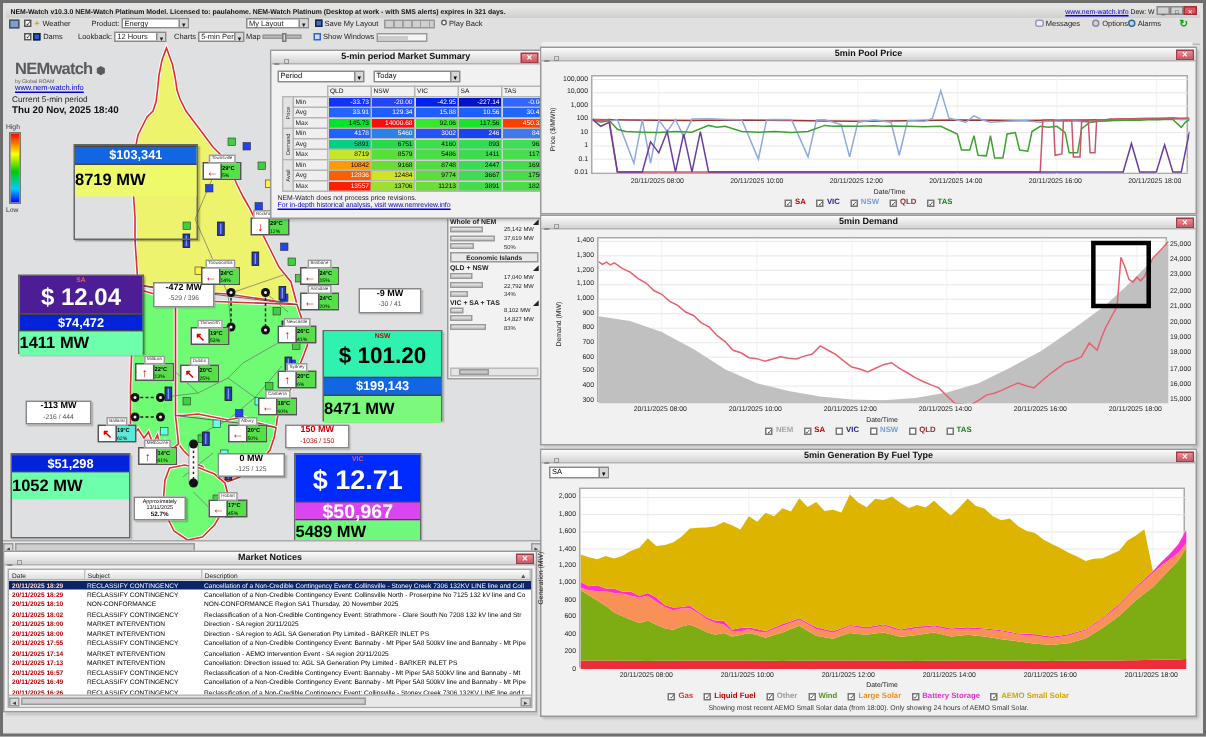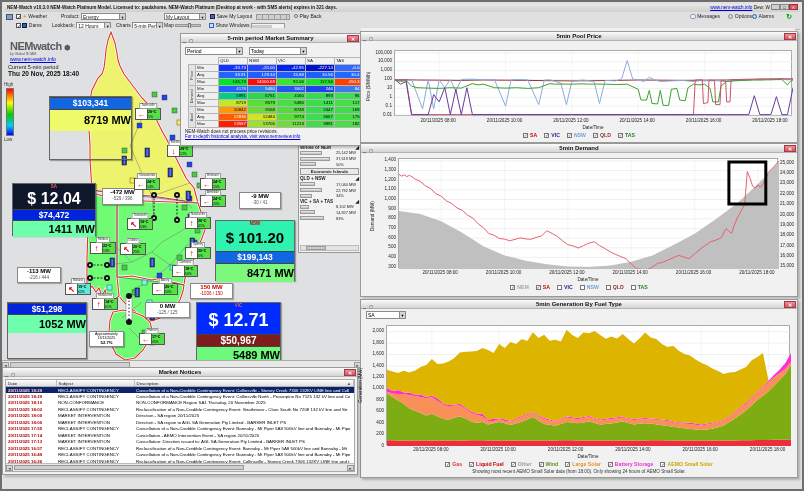--- a/index.html
+++ b/index.html
@@ -26,21 +26,21 @@
 #logo .l2{font-size:3.5px}
 #nemlink{position:absolute;left:8px;top:28px;font-size:5px;color:#0000dd;text-decoration:underline}
 #curper{position:absolute;left:6px;top:36px;font-size:5.5px;color:#222}
 #curdate{position:absolute;left:6px;top:42px;font-size:6.5px;font-weight:bold;color:#111}
 #scale{position:absolute;left:2px;top:54px;width:16px;font-size:4.5px;color:#333}
 #scalebar{width:8px;height:48px;margin:1px 0 1px 2px;background:linear-gradient(#f00,#ff0 30%,#0c0 55%,#0cf 80%,#00f);border:1px solid #777}
 .rbox{position:absolute;border:1px solid #666;box-shadow:1px 1px 1px rgba(0,0,0,.3)}
 .rb-price{position:relative;width:100%;text-align:center;font-weight:bold}
 .rb-reg{position:absolute;top:0;left:0;right:0;font-size:4.5px;font-weight:bold;line-height:5px}
 .rb-bar{width:100%;text-align:center;color:#fff;font-weight:bold;border-top:1px solid #444;border-bottom:1px solid #444}
-.rb-mw{width:100%;text-align:right;font-weight:bold;color:#000}
+.rb-mw{width:100%;text-align:left;font-weight:bold;color:#000}
 .icbox{position:absolute;background:#fff;border:1px solid #888;text-align:center;box-shadow:1px 1px 1px rgba(0,0,0,.25)}
 .icbox .v{font-size:6px;font-weight:bold;line-height:7px}
 .icbox .s{font-size:4.5px;color:#555;line-height:5px}
 .icbox.neg .v,.icbox.neg .s{color:#cc0000}
 .wic{position:absolute}
 .wic .nm{position:absolute;left:50%;transform:translateX(-50%);top:-5px;background:#fff;border:1px solid #999;font-size:3px;line-height:3.5px;padding:0 1px;white-space:nowrap;color:#333}
 .wic .bx{display:flex;background:#fff;border:1px solid #555;width:26px;height:12px}
 .wic .ar{width:11px;color:#dd0000;font-size:8px;line-height:11px;text-align:center;font-weight:bold}
 .wic .tp{flex:1;background:#55e04a;border-left:1px solid #555;font-size:3.8px;font-weight:bold;line-height:5px;padding-top:1px}
 .wic .tp div{font-size:3.4px;font-weight:normal}
@@ -242,36 +242,36 @@
           <div>High</div>
           <div id="scalebar"></div>
           <div>Low</div>
         </div>
       <div id="regions">
           <div class="rbox" style="left: 47px; top: 68px; width: 83px; height: 64px;">
             <div class="rb-bar" style="height:13px;background:#1266e2;font-size:8.5px;line-height:11px">$103,341</div>
             <div class="rb-mw" style="height:21px;background:#eefa69;font-size:11px;line-height:21px">8719 MW</div>
           </div>
           <div class="rbox" style="left: 10px; top: 155px; width: 84px; height: 53px;">
-            <div class="rb-price" style="height:25px;background:#0f172a;color:#fff;font-size:16px;line-height:29px"><span class="rb-reg" style="color:#e06060">SA</span>$ 12.04</div>
+            <div class="rb-price" style="height:25px;background:#4c1d95;color:#fff;font-size:16px;line-height:29px"><span class="rb-reg" style="color:#e06060">SA</span>$ 12.04</div>
             <div class="rb-bar" style="height:12px;background:#0223dc;font-size:8.5px;line-height:10px">$74,472</div>
             <div class="rb-mw" style="height:16px;background:#6dffac;font-size:11px;line-height:16px">1411 MW</div>
           </div>
           <div class="rbox" style="left: 213px; top: 192px; width: 80px; height: 61px;">
             <div class="rb-price" style="height:30px;background:#2ff2b0;color:#000;font-size:15px;line-height:34px"><span class="rb-reg" style="color:#cc0000">NSW</span>$ 101.20</div>
             <div class="rb-bar" style="height:13px;background:#1266e2;font-size:8.5px;line-height:11px">$199,143</div>
             <div class="rb-mw" style="height:18px;background:#7cf87c;font-size:11px;line-height:18px">8471 MW</div>
           </div>
           <div class="rbox" style="left: 5px; top: 274px; width: 80px; height: 57px;">
             <div class="rb-bar" style="height:12px;background:#0223dc;font-size:8.5px;line-height:10px">$51,298</div>
             <div class="rb-mw" style="height:18px;background:#6dffac;font-size:11px;line-height:18px">1052 MW</div>
           </div>
           <div class="rbox" style="left: 194px; top: 274px; width: 85px; height: 61px;">
             <div class="rb-price" style="height:31px;background:#002bff;color:#fff;font-size:18px;line-height:35px"><span class="rb-reg" style="color:#e06060">VIC</span>$ 12.71</div>
-            <div class="rb-bar" style="height:13px;background:#7f1d1d;font-size:10px;line-height:11px">$50,967</div>
+            <div class="rb-bar" style="height:13px;background:#d946ef;font-size:13px;line-height:11px">$50,967</div>
             <div class="rb-mw" style="height:17px;background:#6ef87c;font-size:11px;line-height:17px">5489 MW</div>
           </div>
         </div>
       <div id="ics">
           <div class="icbox" style="left: 100px; top: 160px; width: 41px; height: 17px;">
             <div class="v">-472 MW</div>
             <div class="s">-529 / 396</div>
           </div>
           <div class="icbox" style="left: 237px; top: 164px; width: 42px; height: 17px;">
             <div class="v">-9 MW</div>

